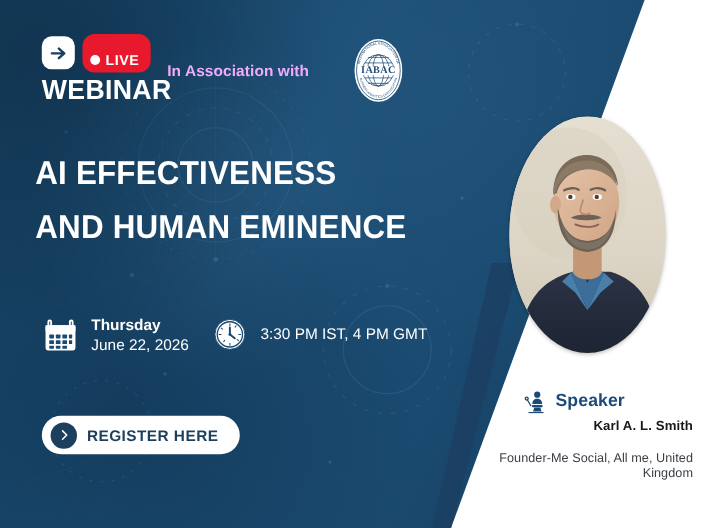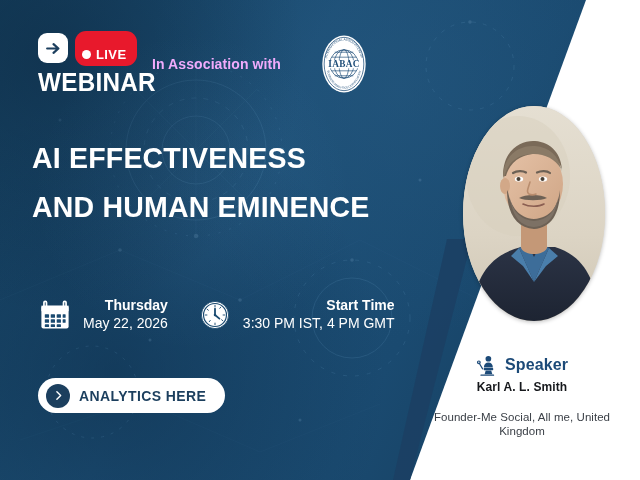--- a/index.html
+++ b/index.html
@@ -139,25 +139,24 @@
     display: block;
     transform: scaleX(0.95);
     transform-origin: left center;
     white-space: nowrap;
   }
 
   
   .info-row {
     position: absolute;
     left: 38px;
-    top: 297px;
+    top: 287px;
     display: flex;
     align-items: flex-start;
-    gap: 30px;
-    text-align: right;
+    gap: 20px;
   }
   .info-item {
     display: flex;
     align-items: center;
     gap: 11px;
   }
   .info-icon {
     width: 34px;
     height: 34px;
     flex: 0 0 auto;
@@ -221,21 +220,21 @@
     box-shadow: 0 1px 4px rgba(0,0,0,0.28);
   }
   .portrait svg { display: block; }
 
   
   .speaker-block {
     position: absolute;
     left: 414px;
     top: 354px;
     width: 216px;
-    text-align: center;
+    text-align: right;
   }
   .speaker-head {
     display: flex;
     align-items: center;
     justify-content: center;
     gap: 7px;
   }
   .speaker-icon {
     width: 22px;
     height: 22px;
@@ -368,50 +367,49 @@
           <rect x="15" y="25" width="5" height="4.2" rx="0.7"></rect>
           <rect x="22" y="25" width="5" height="4.2" rx="0.7"></rect>
           <rect x="29" y="25" width="3.5" height="4.2" rx="0.7"></rect>
           <rect x="8" y="31" width="5" height="3.2" rx="0.7"></rect>
           <rect x="15" y="31" width="5" height="3.2" rx="0.7"></rect>
           <rect x="22" y="31" width="5" height="3.2" rx="0.7"></rect>
         </g>
       </svg>
       <div>
         <div class="info-label">Thursday</div>
-        <div class="info-value">May 22, 2026</div>
+        <div class="info-value">June 22, 2026</div>
       </div>
     </div>
 
     <div class="info-item">
       <svg class="info-icon" viewBox="0 0 40 40">
         <circle cx="20" cy="20" r="16" fill="#ffffff" stroke="#1a4a70" stroke-width="1"></circle>
         <circle cx="20" cy="20" r="13.5" fill="none" stroke="#1a4a70" stroke-width="1.4"></circle>
         <g stroke="#1a4a70" stroke-width="1.1" stroke-linecap="round">
           <path d="M20 8.5 L20 10.5 M20 29.5 L20 31.5 M8.5 20 L10.5 20 M29.5 20 L31.5 20"></path>
           <path d="M26.7 10.8 L25.6 12.2 M13.3 27.8 L14.4 26.4 M29.2 26.7 L27.8 25.6 M10.8 13.3 L12.2 14.4"></path>
         </g>
         <path d="M20 20 L20 12.5 M20 20 L25.2 24.2" stroke="#1a4a70" stroke-width="2.1" stroke-linecap="round" fill="none"></path>
         <circle cx="20" cy="20" r="1.5" fill="#1a4a70"></circle>
       </svg>
       <div>
-        <div class="info-label">Start Time</div>
         <div class="info-value">3:30 PM IST, 4 PM GMT</div>
       </div>
     </div>
 
   </div>
 
   <div class="register-btn">
     <span class="register-chevron">
       <svg width="13" height="13" viewBox="0 0 24 24">
         <path d="M9 5 L16 12 L9 19" fill="none" stroke="#ffffff" stroke-width="2.6" stroke-linecap="round" stroke-linejoin="round"></path>
       </svg>
     </span>
-    <span class="register-text">ANALYTICS HERE</span>
+    <span class="register-text">REGISTER HERE</span>
   </div>
 
   <div class="portrait">
     <svg width="142" height="215" viewBox="0 0 142 215">
       <defs>
         <linearGradient id="bgwall" x1="0" y1="0" x2="0" y2="1">
           <stop offset="0%" stop-color="#e5dfd2"></stop>
           <stop offset="60%" stop-color="#dcd4c4"></stop>
           <stop offset="100%" stop-color="#cfc6b4"></stop>
         </linearGradient>

